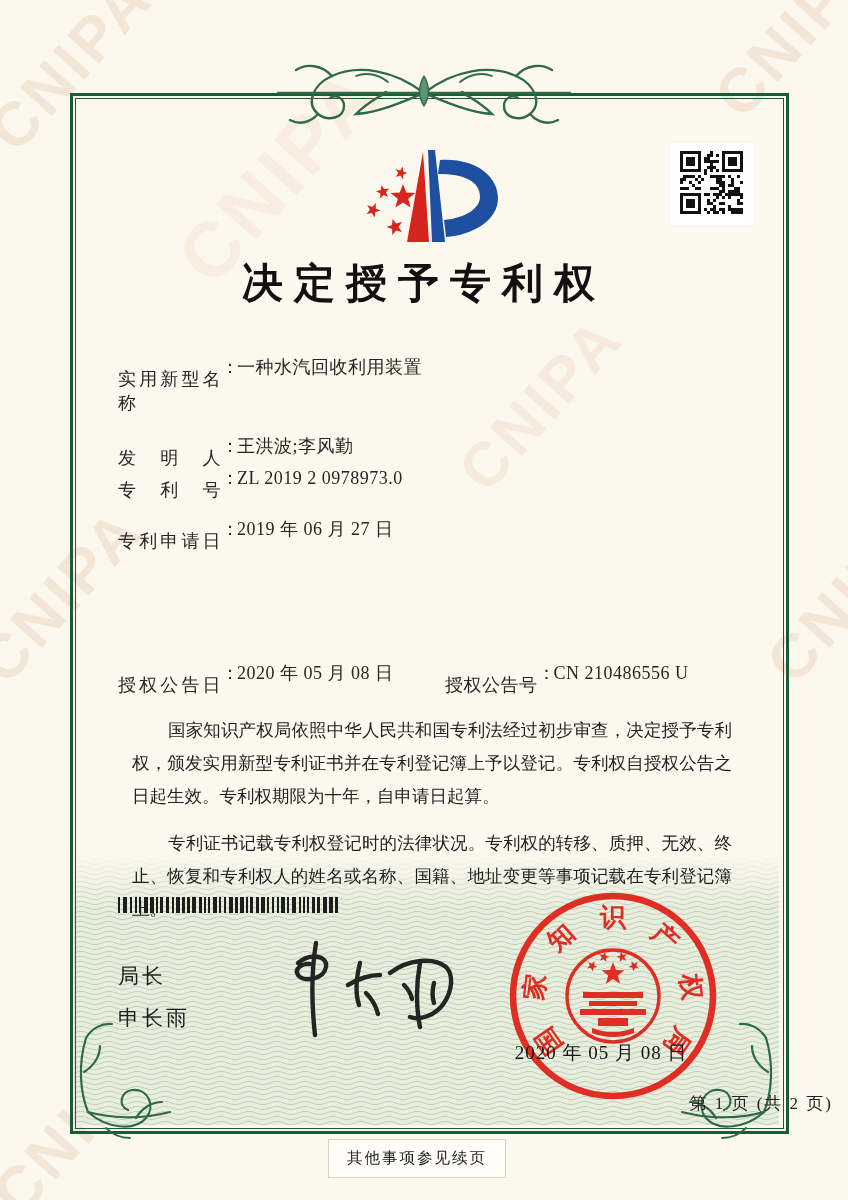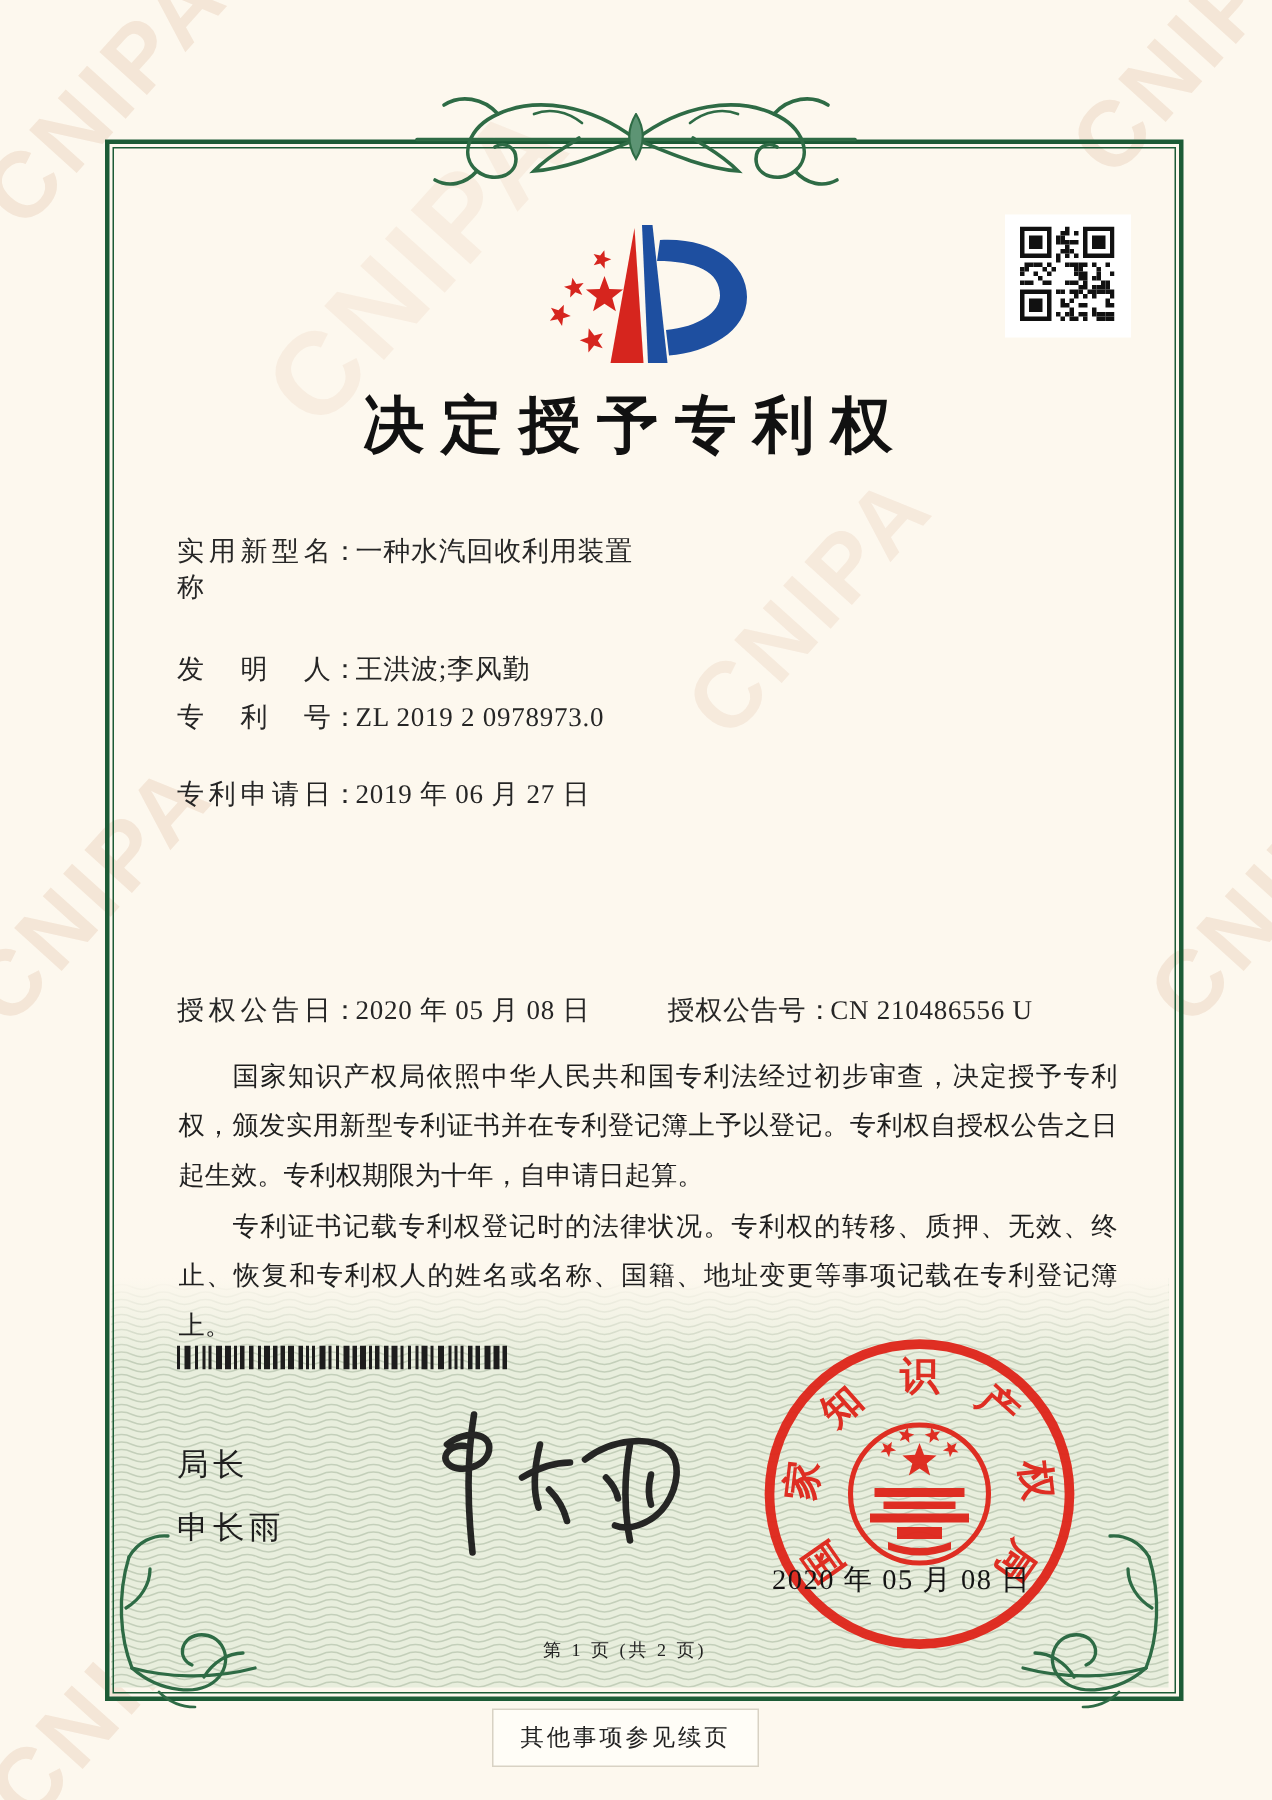--- a/index.html
+++ b/index.html
@@ -18,38 +18,38 @@
             background:linear-gradient(#fdf8ee,rgba(253,248,238,0));}
   .ornament{position:absolute;z-index:4;pointer-events:none;}
   
   .certno{position:absolute;z-index:5;left:118px;top:150px;font-size:19px;color:#222;letter-spacing:1.5px;}
   .logo{position:absolute;z-index:5;left:348px;top:138px;}
   .qrbox{position:absolute;z-index:5;left:670px;top:143px;width:84px;height:82px;background:#fff;}
   .qrbox svg{position:absolute;left:10px;top:8px;}
   .title{position:absolute;z-index:5;left:0;top:256px;width:848px;text-align:center;
          font-size:41px;font-weight:700;color:#111;letter-spacing:11px;}
   .frow{position:absolute;z-index:5;left:118px;width:640px;font-size:18px;color:#262626;letter-spacing:.5px;}
-  .flabel{display:inline-block;width:103px;text-align:justify;text-align-last:justify;vertical-align:top;}
+  .flabel{display:inline-block;width:103px;text-align:justify;text-align-last:justify;vertical-align:top;margin-top:12px;}
   .fcolon{display:inline-block;width:16px;}
   .fgroup2{position:absolute;left:327px;top:0;}
   .fgroup2 .flabel{width:auto;text-align-last:auto;}
   .paras{position:absolute;z-index:5;left:118px;top:700px;width:628px;font-size:17.5px;color:#1f1f1f;
          line-height:33px;text-align:justify;}
-  .paras p{margin:1px;text-indent:36px;}
+  .paras p{margin:14px;text-indent:36px;}
   .barcode{position:absolute;z-index:5;left:118px;top:897px;width:224px;height:16px;
            overflow:hidden;white-space:nowrap;font-size:0;}
   .barcode span{display:inline-block;height:16px;background:#1d1d1d;vertical-align:top;}
   .official{position:absolute;z-index:5;left:118px;font-size:21px;color:#1e1e1e;
             font-family:"Liberation Sans","DejaVu Sans",sans-serif;font-weight:500;letter-spacing:3px;}
   .signature{position:absolute;z-index:5;left:248px;top:933px;}
   .seal{position:absolute;z-index:6;left:505px;top:884px;opacity:.94;}
   .sealdate{position:absolute;z-index:7;left:511px;top:1040px;width:180px;text-align:center;
             font-size:19px;color:#141414;letter-spacing:1px;}
-  .pagefoot{position:absolute;z-index:5;left:0;top:1092px;width:833px;text-align:center;
-            font-size:12px;color:#222;letter-spacing:2px;}
+  .pagefoot{position:absolute;z-index:5;left:0;top:1092px;width:833px;text-align:right;
+            font-size:17px;color:#222;letter-spacing:2px;}
   .contnote{position:absolute;z-index:5;left:328px;top:1139px;background:#fffdf7;
             border:1px solid #d8d2c4;padding:8px 18px;font-size:15.5px;color:#222;letter-spacing:2px;}
 </style>
 </head>
 <body>
 
 <div class="page">
 
   <span class="wm" style="left:-34px;top:28px">CNIPA</span>
   <span class="wm" style="left:692px;top:-6px">CNIPA</span>

